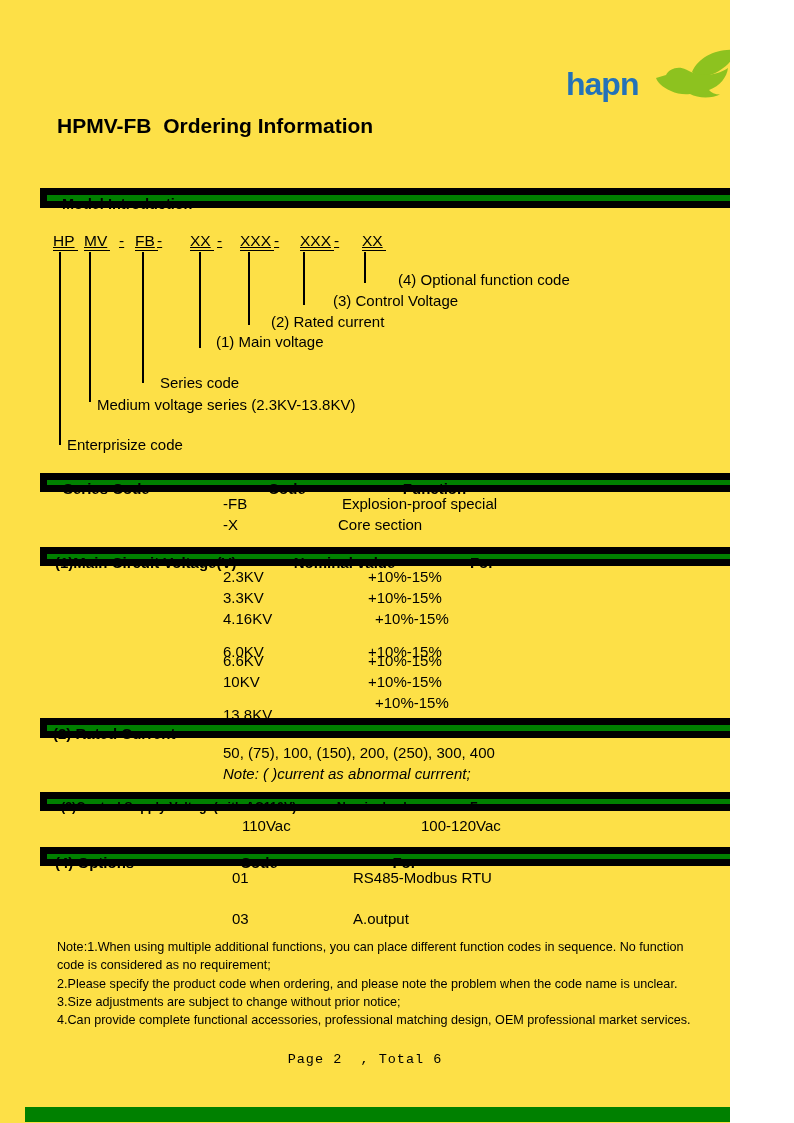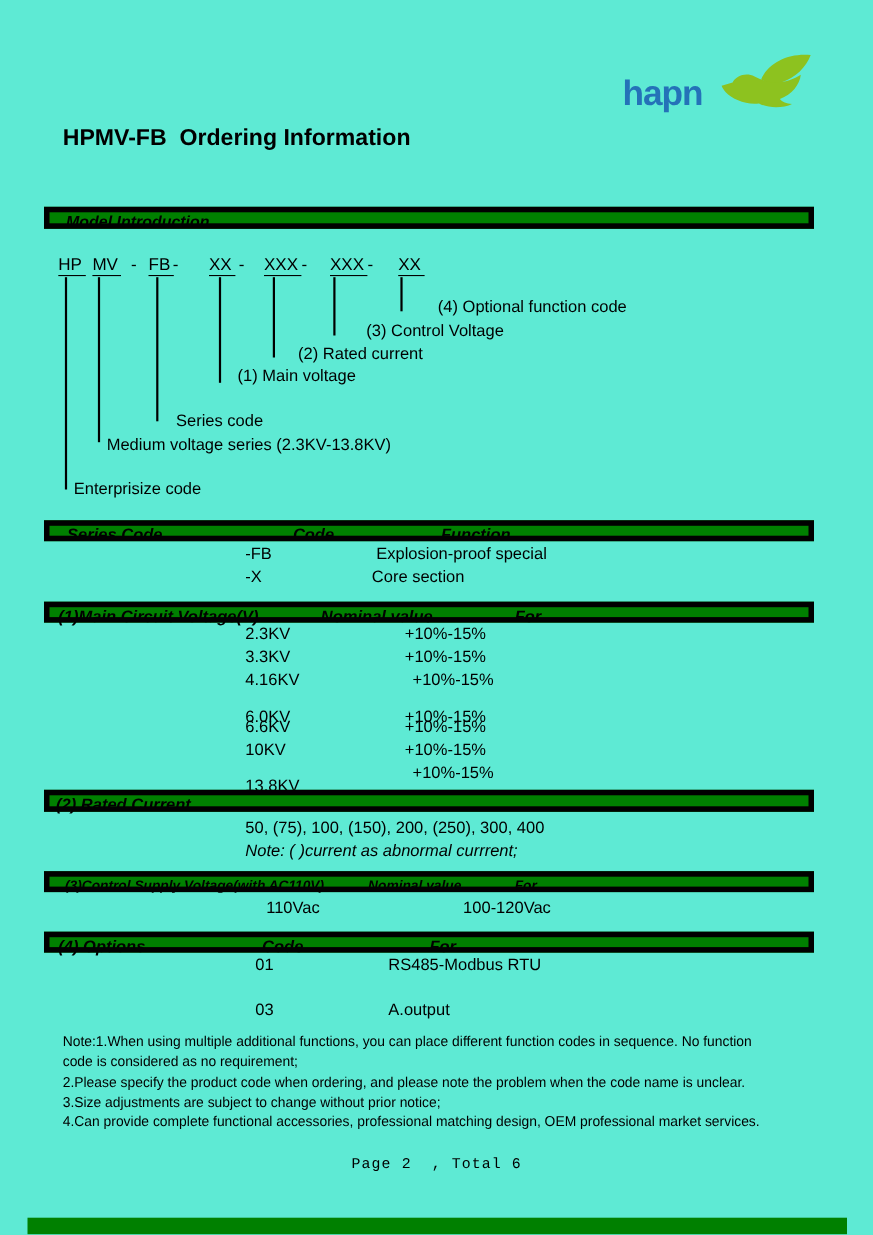--- a/index.html
+++ b/index.html
@@ -1,29 +1,29 @@
 <!DOCTYPE html>
 <html><head>
 <meta charset="utf-8">
 <style>
   html,body{margin:0;padding:0;background:#ffffff;}
-  #page{position:relative;width:794px;height:1123px;background:#5eead4;overflow:hidden;
+  #page{position:relative;width:730px;height:1123px;background:#fde047;overflow:hidden;
         font-family:"Liberation Sans",sans-serif;color:#000;}
   
   #logo-text{position:absolute;left:566px;top:66px;font-size:32px;font-weight:bold;
              letter-spacing:-1px;color:#2472b8;}
   #bird{position:absolute;left:654px;top:48px;}
   
   #page-title{position:absolute;left:57px;top:114px;font-size:21px;font-weight:bold;white-space:pre;}
   
   .bar{position:absolute;left:40px;width:700px;background:#008000;
-       border:5px solid #000000;box-sizing:border-box;font-weight:bold;font-style:italic;}
+       border:7px solid #000000;box-sizing:border-box;font-weight:bold;}
   .bar span{position:absolute;top:0;white-space:nowrap;}
   
-  .seg{position:absolute;top:232px;font-size:15.5px;white-space:pre;}
+  .seg{position:absolute;top:232px;font-size:15.5px;white-space:pre;text-decoration:underline;}
   .seg.u{border-bottom:1.6px solid #000;padding:0 3px 0 0;}
   .vline{position:absolute;width:1.8px;background:#000;}
   .callout{position:absolute;font-size:15px;white-space:nowrap;}
   
   .row{position:absolute;left:40px;width:700px;height:20px;font-size:15px;}
   .row span{position:absolute;top:0;white-space:nowrap;}
   
   .note-line{position:absolute;left:57px;font-size:13px;white-space:nowrap;
              transform:scaleX(0.97);transform-origin:left top;}
   

